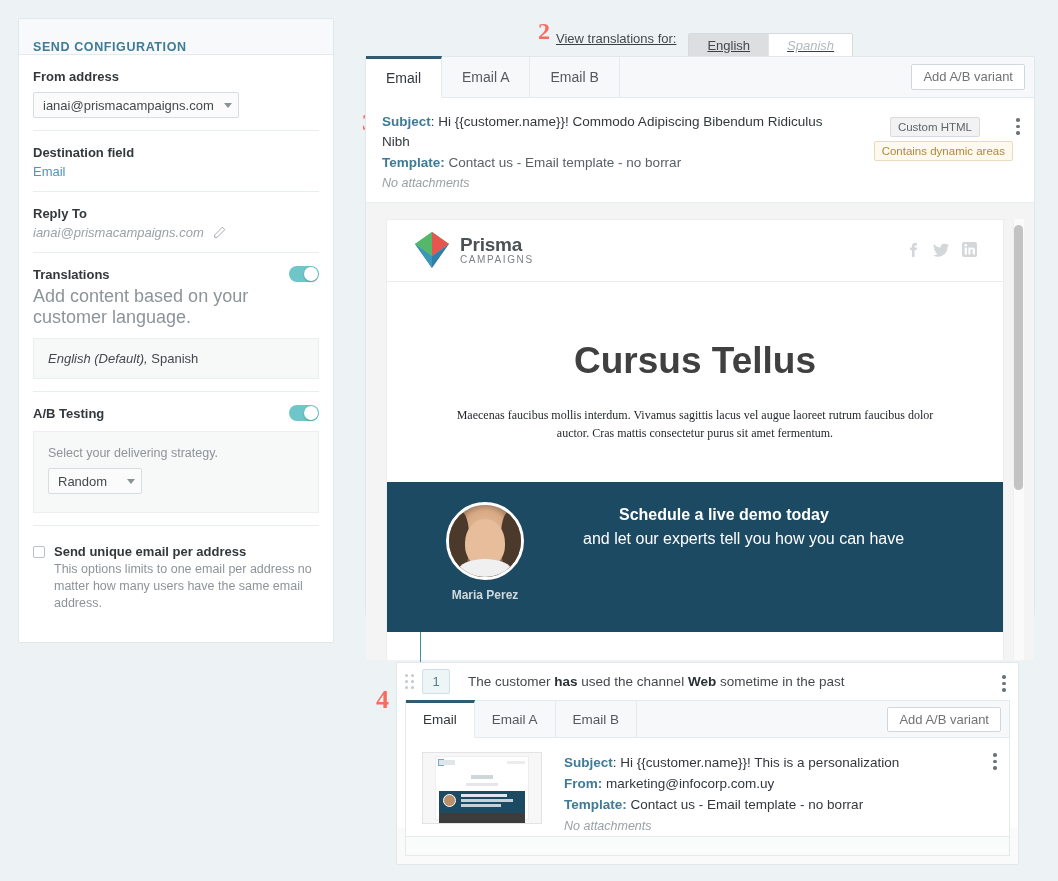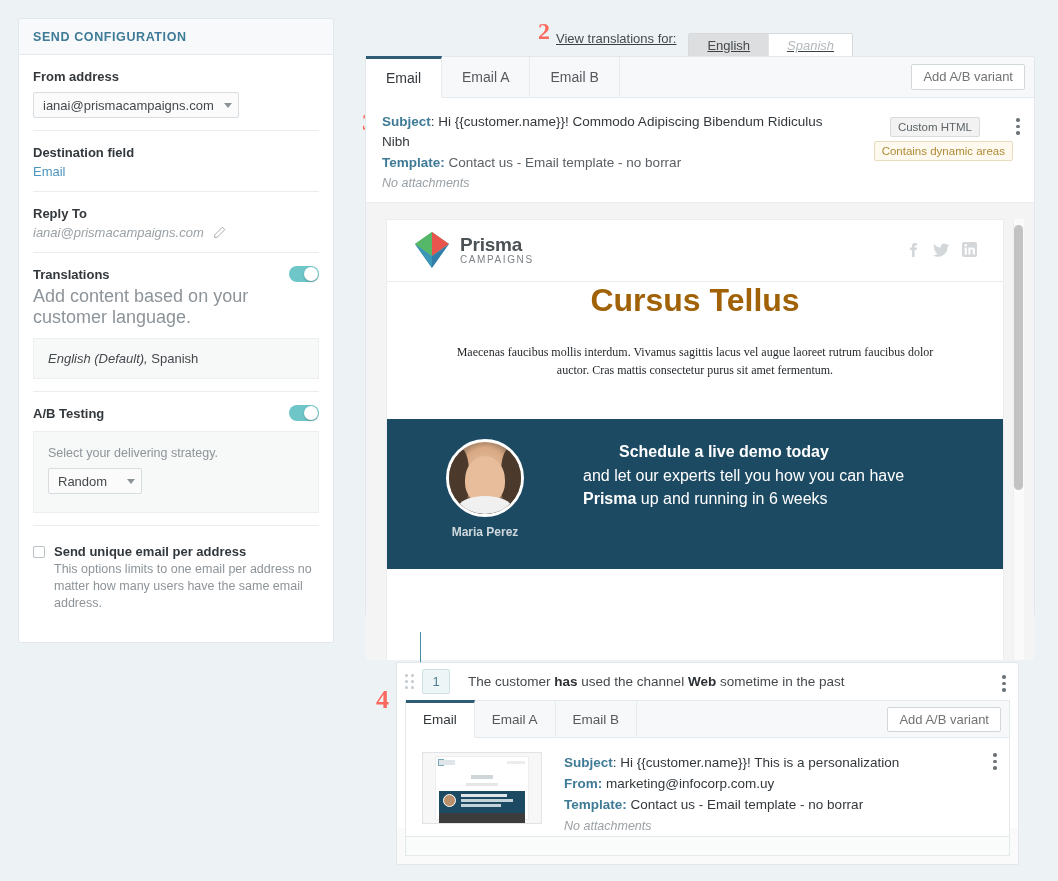--- a/index.html
+++ b/index.html
@@ -33,21 +33,21 @@
     position:absolute; left:18px; top:18px;
     width:316px;
     background:#ffffff;
     border:1px solid #e1e7ea;
     border-radius:2px;
   }
   .sc-header {
     height:36px;
     background:#f7f9fa;
     border-bottom:1px solid #e3e9ec;
-    display:flex; align-items:center;
+    display:flex; align-items:flex-end;
     padding:0 14px;
   }
   .sc-header-title {
     font-size:12.5px;
     letter-spacing:.6px;
     color:#3f7a96;
     font-weight:600;
   }
   .sc-body { padding:0 14px 18px 14px; }
   .field { padding:14px 0 12px 0; border-bottom:1px solid #e8edef; position:relative; }
@@ -241,23 +241,24 @@
   .logo-row { display:flex; align-items:center; }
   .logo-mark { width:38px; height:40px; margin-right:9px; }
   .logo-text { line-height:1; }
   .logo-name { font-size:19px; font-weight:bold; color:#4b5256; letter-spacing:-.2px; }
   .logo-sub { font-size:10px; color:#7b8185; letter-spacing:1.6px; margin-top:1px; }
   .social { display:flex; gap:13px; color:#d3d7da; }
   .social svg { display:block; }
 
   .pv-title {
     text-align:center;
-    color:#a16207;
+    color:#404040;
     font-weight:bold;
-    font-size:32px;
+    font-size:37px;
+    margin-top:58px;
   }
   .pv-para {
     font-family:"Liberation Serif", serif;
     font-size:12px;
     color:#1f2326;
     text-align:center;
     line-height:1.5;
     margin:24px auto 0 auto;
     width:500px;
   }
@@ -566,23 +567,20 @@
             <span class="hair-l"></span>
               <span class="hair-r"></span>
             <span class="face"></span>
               <span class="shirt"></span>
           </div>
           <div class="cta-name">Maria Perez</div>
         </div>
         <div class="cta-right">
           <div class="cta-l1">Schedule a live demo today</div>
           <div class="cta-l2">and let our experts tell you how you can have</div>
-          <div class="cta-l3">
-            <b>Prisma</b><span> up and running in 6 weeks</span>
-          </div>
         </div>
       </div>
     </div>
     <div class="scrollbar-track"></div>
     <div class="scrollbar-thumb"></div>
   </div>
 </div>
 
 <div class="connector"></div>
 

